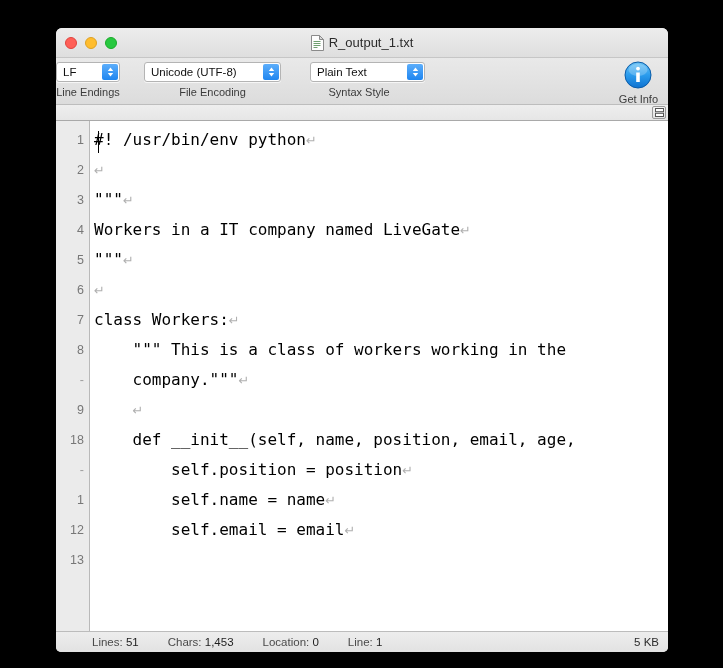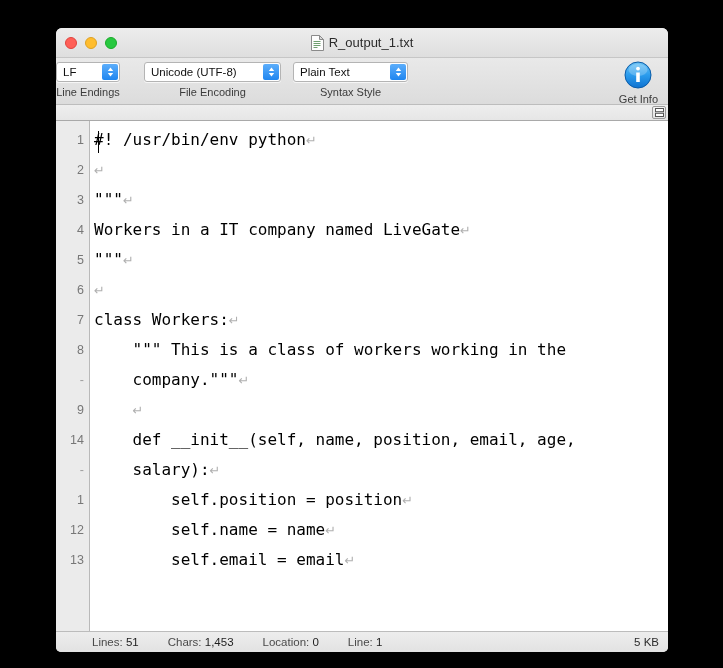--- a/index.html
+++ b/index.html
@@ -132,21 +132,21 @@
     font-size: 11px;
     color: #3b3b3b;
     white-space: nowrap;
   }
 
   #item-line-endings  { left: 0;  }
   #item-line-endings .popup  { width: 64px; }
   #item-file-encoding { left: 88px;  }
   #item-file-encoding .popup { width: 137px; }
   #item-syntax-style  { left: 237px; }
-  #item-syntax-style  .popup { width: 115px; }
+  #item-syntax-style  .popup { width: 115px; margin-left: 17px; }
 
   #item-get-info {
     right: 10px;
     left: auto;
     top: 3px;
   }
   #info-icon { width: 28px; height: 28px; display: block; }
 
   
   #ruler-strip {
@@ -347,39 +347,38 @@
           <div class="gnum">1</div>
           <div class="gnum">2</div>
           <div class="gnum">3</div>
           <div class="gnum">4</div>
           <div class="gnum">5</div>
           <div class="gnum">6</div>
           <div class="gnum">7</div>
           <div class="gnum">8</div>
           <div class="gnum cont">-</div>
           <div class="gnum">9</div>
-          <div class="gnum">14</div>
+          <div class="gnum">18</div>
           <div class="gnum cont">-</div>
           <div class="gnum">1</div>
           <div class="gnum">12</div>
           <div class="gnum">13</div>
         </div>
       <div id="code">
           <div class="cline"><span>#! /usr/bin/env python</span><span class="pilcrow">↵</span><span id="caret"></span></div>
           <div class="cline"><span></span><span class="pilcrow">↵</span></div>
           <div class="cline"><span>"""</span><span class="pilcrow">↵</span></div>
           <div class="cline"><span>Workers in a IT company named LiveGate</span><span class="pilcrow">↵</span></div>
           <div class="cline"><span>"""</span><span class="pilcrow">↵</span></div>
           <div class="cline"><span></span><span class="pilcrow">↵</span></div>
           <div class="cline"><span>class Workers:</span><span class="pilcrow">↵</span></div>
           <div class="cline"><span>    """ This is a class of workers working in the</span></div>
           <div class="cline"><span>    company."""</span><span class="pilcrow">↵</span></div>
           <div class="cline"><span>    </span><span class="pilcrow">↵</span></div>
           <div class="cline"><span>    def __init__(self, name, position, email, age,</span></div>
-          <div class="cline"><span>    salary):</span><span class="pilcrow">↵</span></div>
           <div class="cline"><span>        self.position = position</span><span class="pilcrow">↵</span></div>
           <div class="cline"><span>        self.name = name</span><span class="pilcrow">↵</span></div>
           <div class="cline"><span>        self.email = email</span><span class="pilcrow">↵</span></div>
         </div>
     </div>
 
     <div id="statusbar">
       <div id="status-left">
           <div class="status-field"><span>Lines:</span> <b>51</b></div>
           <div class="status-field"><span>Chars:</span> <b>1,453</b></div>

